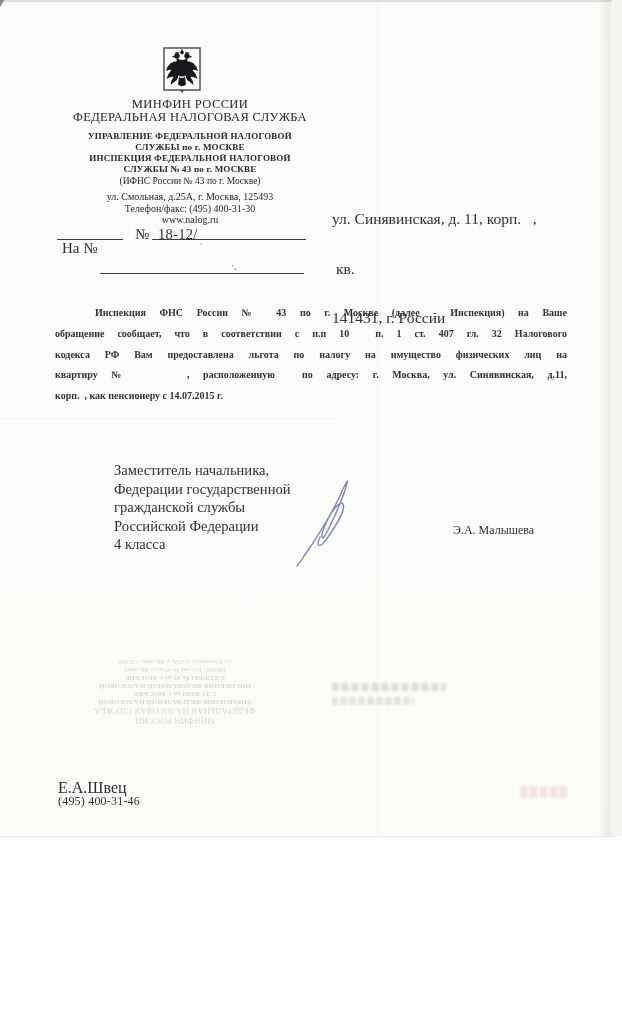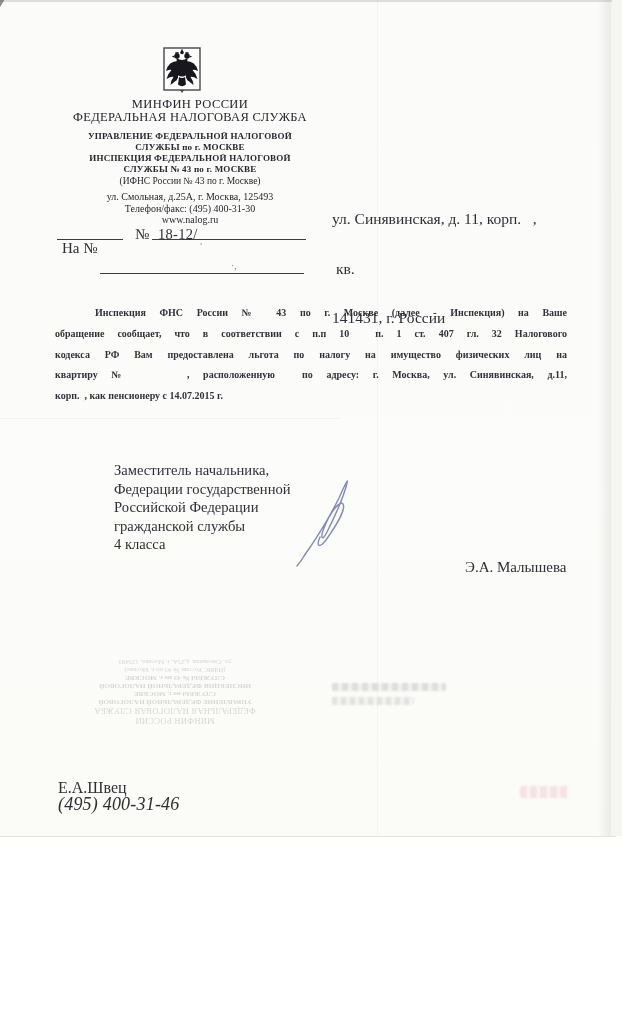--- a/index.html
+++ b/index.html
@@ -48,39 +48,39 @@
   
   .body-text{left:55px;top:303px;width:512px;font-size:10px;color:#31313b;font-weight:bold;}
   .body-line{line-height:20.8px;text-align:justify;text-align-last:justify;}
   .body-line:first-child{text-indent:40px;}
   .body-line:last-child{text-align-last:left;}
 
   
   .sig-block{left:70px;top:461px;width:230px;font-size:14.6px;color:#2f2f3a;margin-left:44px;}
   .sig-line{line-height:18.6px;}
   .signature-svg{left:294px;top:462px;}
-  .sig-name{left:465px;top:523px;font-size:15px;margin-top:36px;}
+  .sig-name{left:453px;top:523px;font-size:12px;}
 
   
   .ghost{left:86px;top:658px;width:178px;text-align:center;transform:rotate(180deg);
          color:#b5bbb5;opacity:.55;filter:blur(.5px);}
   .gh-big{font-size:8.5px;line-height:9.5px;letter-spacing:.3px;}
   .gh-bold{font-weight:bold;font-size:7px;line-height:8px;}
   .gh-sm{font-size:6.8px;line-height:8px;}
   .smudge{border-radius:2px;filter:blur(1.1px);}
   .smudge-a{left:332px;top:683px;width:114px;height:8px;
             background:repeating-linear-gradient(90deg,rgba(148,156,150,.30) 0 6px,rgba(148,156,150,.08) 6px 10px);}
   .smudge-b{left:332px;top:697px;width:82px;height:8px;
             background:repeating-linear-gradient(90deg,rgba(148,156,150,.26) 0 5px,rgba(148,156,150,.07) 5px 9px);}
   .smudge-pink{left:520px;top:786px;width:48px;height:12px;
             background:repeating-linear-gradient(90deg,rgba(226,130,148,.20) 0 7px,rgba(226,130,148,.05) 7px 10px);}
 
   
   .footer-name{left:58px;top:779px;font-size:16px;}
-  .footer-phone{left:58px;top:794px;font-size:18px;letter-spacing:.2px;font-style:italic;}
+  .footer-phone{left:58px;top:794px;font-size:12px;letter-spacing:.2px;}
 </style>
 </head>
 <body>
 
 <div class="page">
   <div class="paper">
 
     <div class="abs top-edge"></div>
     <div class="abs corner-mark"></div>
     <div class="abs edge-right"></div>
@@ -143,22 +143,22 @@
         <div class="body-line">Инспекция ФНС России № 43 по г. Москве (далее - Инспекция) на Ваше</div>
         <div class="body-line">обращение сообщает, что в соответствии с п.п 10&nbsp; п. 1 ст. 407 гл. 32 Налогового</div>
         <div class="body-line">кодекса РФ Вам предоставлена льгота по налогу на имущество физических лиц на</div>
         <div class="body-line">квартиру №&nbsp;&nbsp;&nbsp;&nbsp;, расположенную&nbsp; по адресу: г. Москва, ул. Синявинская, д.11,</div>
         <div class="body-line">корп.&nbsp; , как пенсионеру с 14.07.2015 г.</div>
       </div>
 
     <div class="abs sig-block">
         <div class="sig-line">Заместитель начальника,</div>
         <div class="sig-line">Федерации государственной</div>
+        <div class="sig-line">гражданской службы</div>
         <div class="sig-line">Российской Федерации</div>
-        <div class="sig-line">гражданской службы</div>
         <div class="sig-line">4 класса</div>
       </div>
 
     <svg class="abs signature-svg" width="64" height="108" viewBox="0 0 64 108">
       <path d="M3 104 C 6 100, 8 98, 10 94 C 20 80, 34 58, 45 36 C 49 27, 55 14, 53 21 C 50 34, 40 56, 33 70 C 28 80, 26 76, 30 66 C 36 50, 46 38, 49 42 C 52 47, 42 64, 32 78 C 25 87, 22 84, 26 75" fill="none" stroke="#767cb6" stroke-width="1.4" stroke-linecap="round" opacity="0.9"></path>
     </svg>
 
     <div class="abs sig-name">Э.А. Малышева</div>
 
     <div class="abs ghost">

